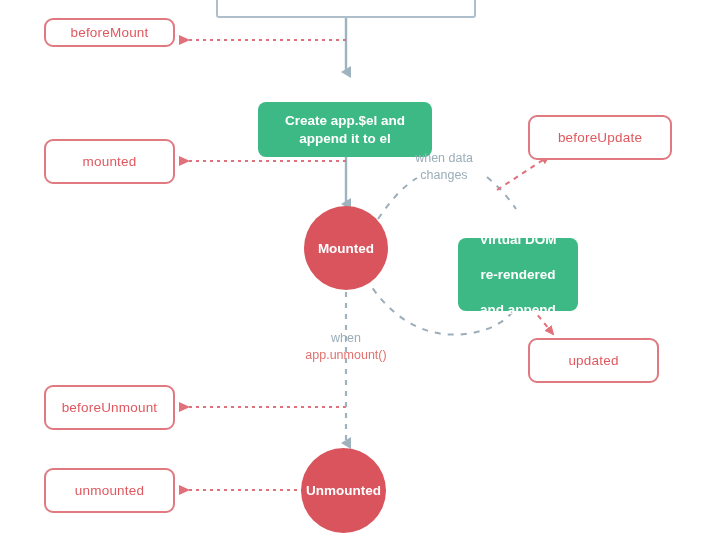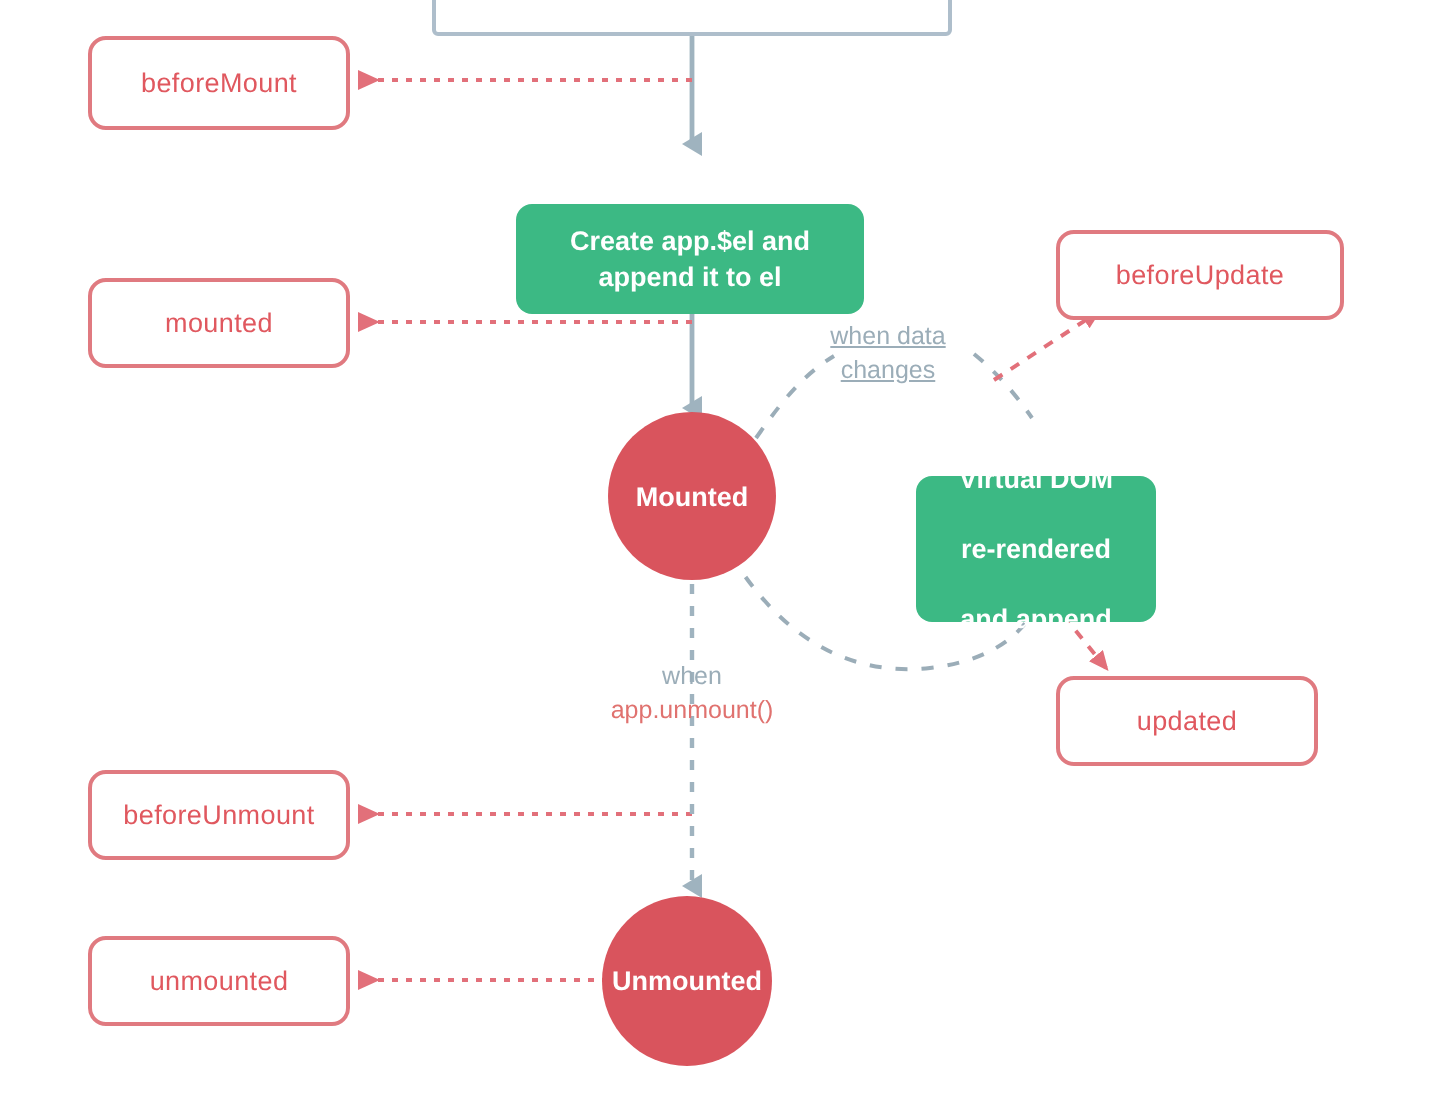--- a/index.html
+++ b/index.html
@@ -120,21 +120,21 @@
 
     <path d="M497,190 L549,156" stroke="#e2707a" stroke-width="2" fill="none" stroke-dasharray="5,5" marker-end="url(#arrowRed)"></path>
 
     <path d="M519,292 L553,334" stroke="#e2707a" stroke-width="2" fill="none" stroke-dasharray="5,5" marker-end="url(#arrowRed)"></path>
   </svg>
 
   <div class="node ghost-box" style="left:216px; top:-40px; width:260px; height:58px;">
     <span></span>
   </div>
 
-  <div class="node hook-box" style="left:44px; top:18px; width:131px; height:47px;">
+  <div class="node hook-box" style="left:44px; top:18px; width:131px; height:29px;">
     <span>beforeMount</span>
   </div>
 
   <div class="node proc-box" style="left:258px; top:75px; width:174px; height:55px; flex-direction:column;">
     <span>Create app.$el and</span>
     <span>append it to el</span>
   </div>
 
   <div class="node hook-box" style="left:44px; top:139px; width:131px; height:45px;">
     <span>mounted</span>
@@ -163,21 +163,21 @@
   </div>
 
   <div class="node state-circle" style="left:301px; top:448px; width:85px; height:85px;">
     <span>Unmounted</span>
   </div>
 
   <div class="node hook-box" style="left:44px; top:468px; width:131px; height:45px;">
     <span>unmounted</span>
   </div>
 
-  <div class="caption" style="left:404px; top:160px; width:80px;text-decoration:underline;">
+  <div class="caption" style="left:404px; top:150px; width:80px;">
     <div>when data</div>
     <div>changes</div>
   </div>
 
   <div class="caption" style="left:290px; top:330px; width:112px;">
     <div>when</div>
     <div class="code">app.unmount()</div>
   </div>
 
 </div>

